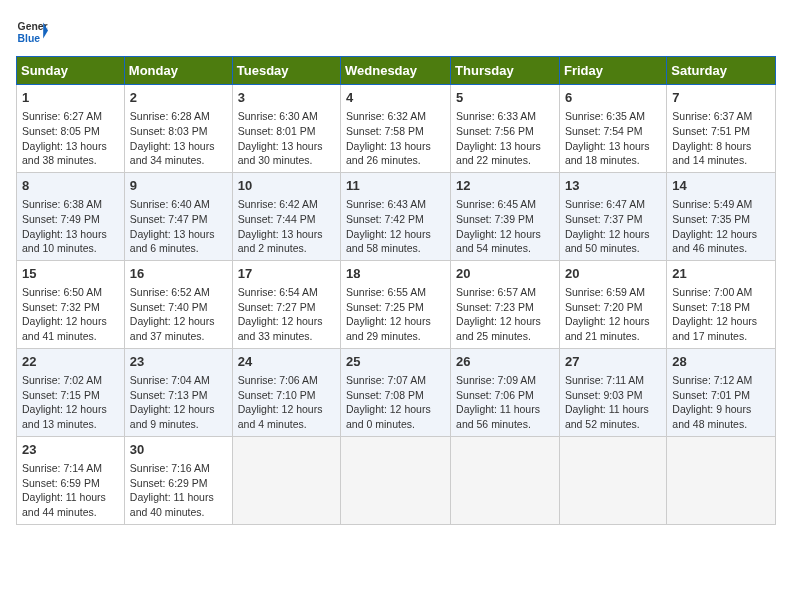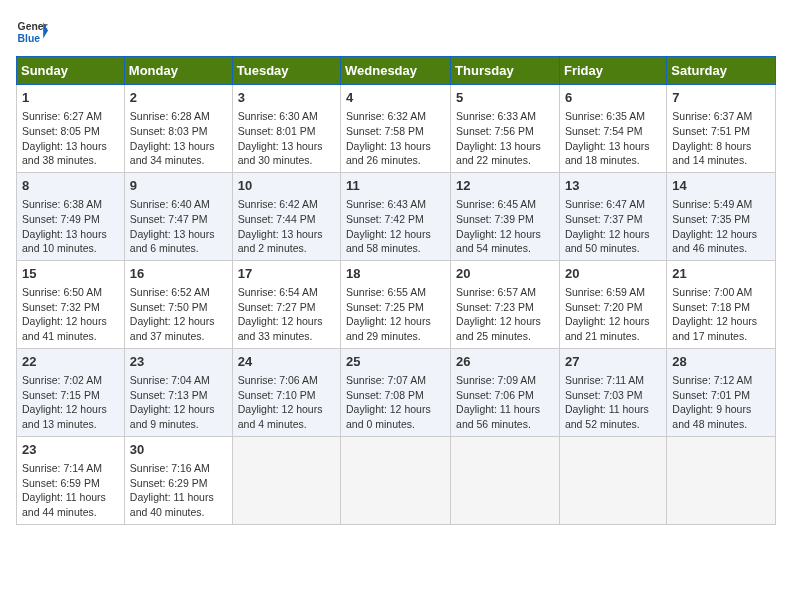--- a/index.html
+++ b/index.html
@@ -200,21 +200,21 @@
       <tr>
         <td>
         <span class="day-num">15</span>
         <span>Sunrise: 6:50 AM</span><br>
         <span>Sunset: 7:32 PM</span><br>
         <span>Daylight: 12 hours and 41 minutes.</span>
       </td>
         <td>
         <span class="day-num">16</span>
         <span>Sunrise: 6:52 AM</span><br>
-        <span>Sunset: 7:50 PM</span><br>
+        <span>Sunset: 7:40 PM</span><br>
         <span>Daylight: 12 hours and 37 minutes.</span>
       </td>
         <td>
         <span class="day-num">17</span>
         <span>Sunrise: 6:54 AM</span><br>
         <span>Sunset: 7:27 PM</span><br>
         <span>Daylight: 12 hours and 33 minutes.</span>
       </td>
         <td>
         <span class="day-num">18</span>
@@ -268,21 +268,21 @@
       </td>
         <td>
         <span class="day-num">26</span>
         <span>Sunrise: 7:09 AM</span><br>
         <span>Sunset: 7:06 PM</span><br>
         <span>Daylight: 11 hours and 56 minutes.</span>
       </td>
         <td>
         <span class="day-num">27</span>
         <span>Sunrise: 7:11 AM</span><br>
-        <span>Sunset: 7:03 PM</span><br>
+        <span>Sunset: 9:03 PM</span><br>
         <span>Daylight: 11 hours and 52 minutes.</span>
       </td>
         <td>
         <span class="day-num">28</span>
         <span>Sunrise: 7:12 AM</span><br>
         <span>Sunset: 7:01 PM</span><br>
         <span>Daylight: 9 hours and 48 minutes.</span>
       </td>
       </tr>
       <tr>

